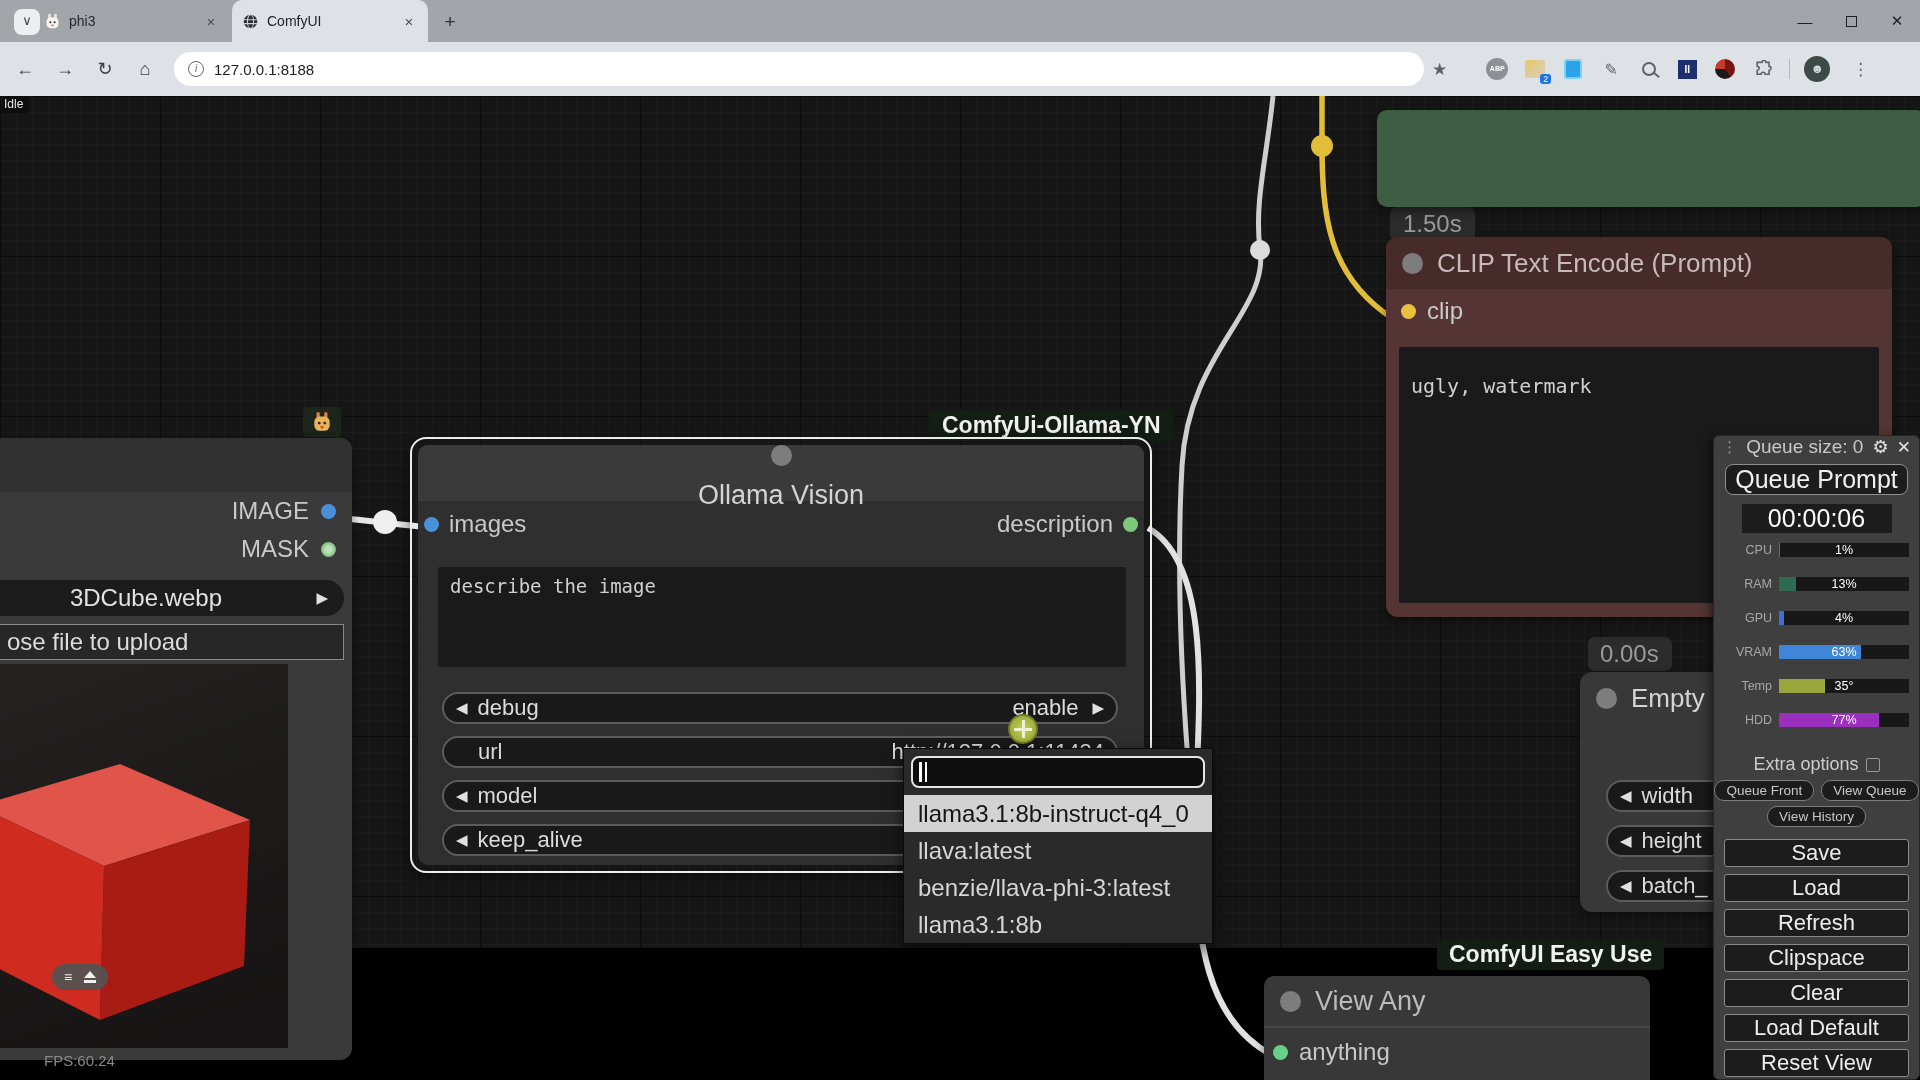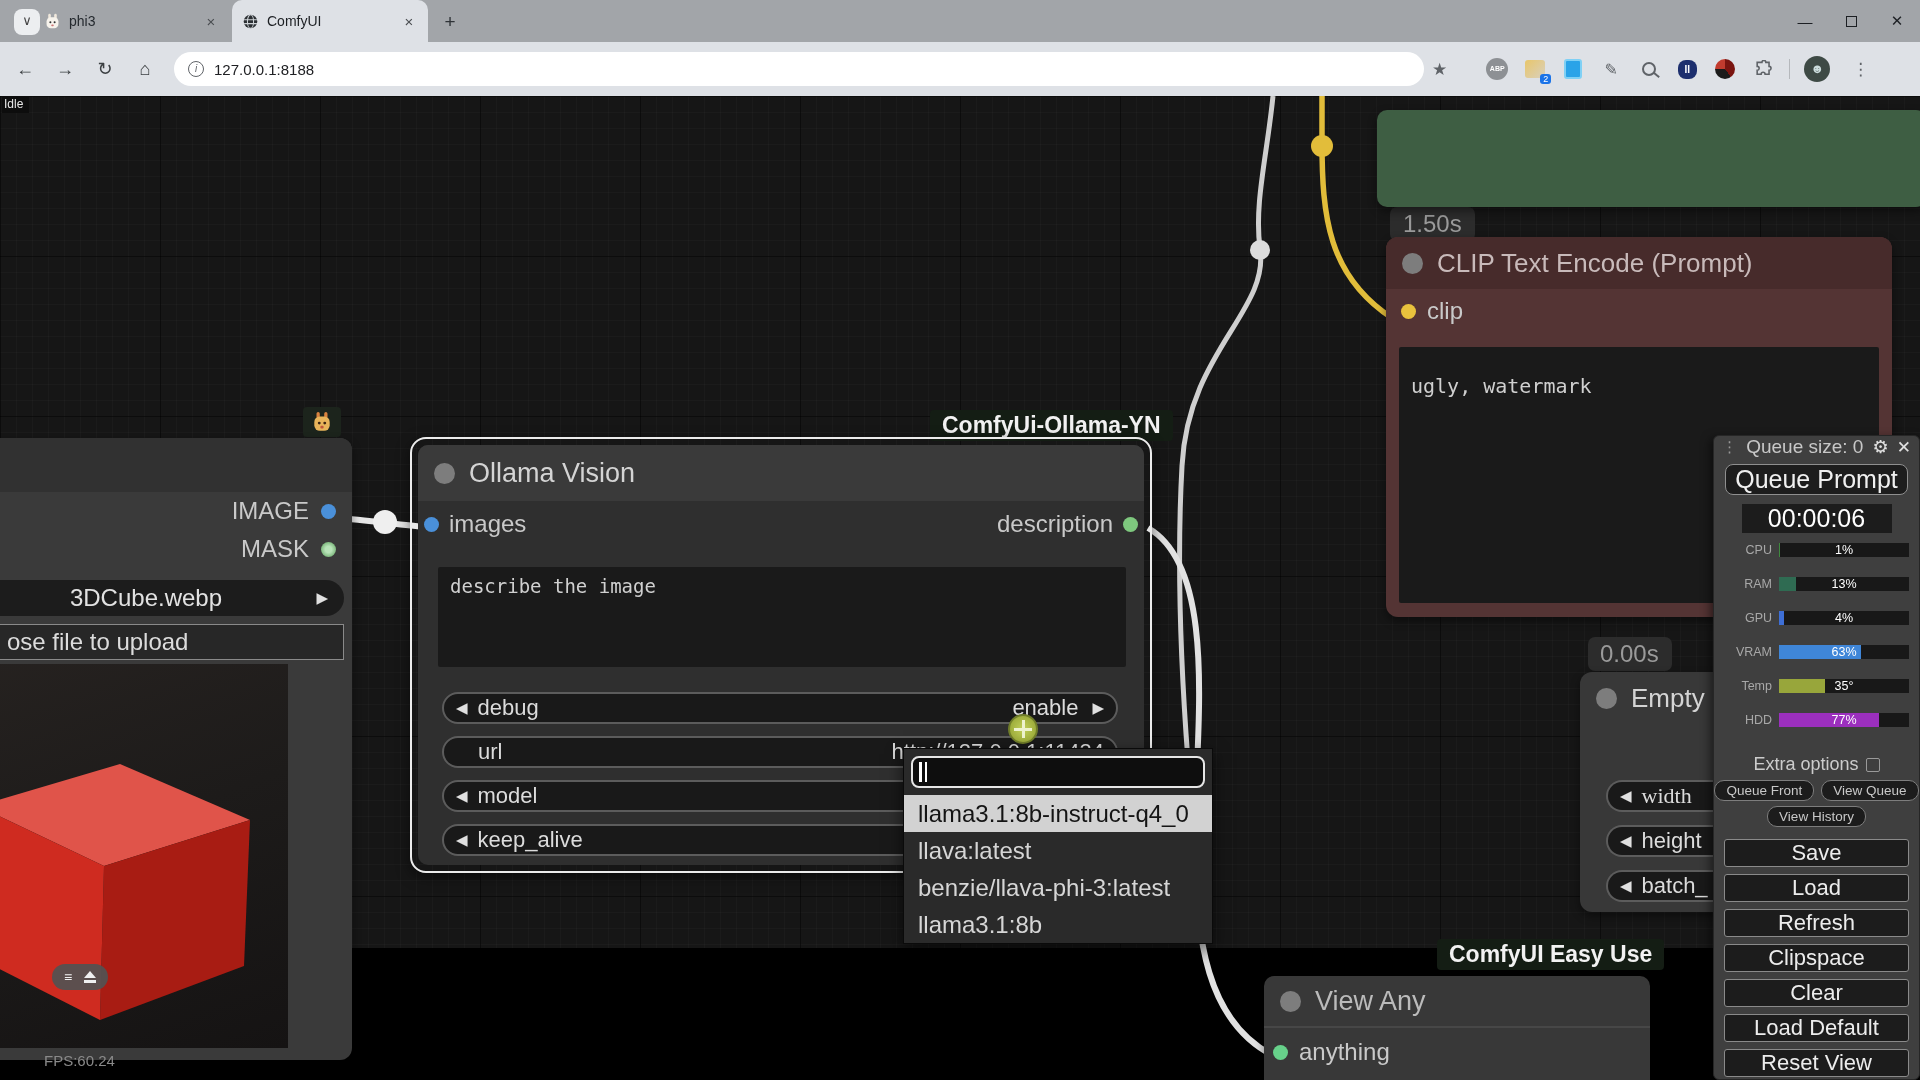--- a/index.html
+++ b/index.html
@@ -39,21 +39,21 @@
   .abp { width:22px; height:22px; background:#8d9094; border-radius:50%; color:#fff; font-size:7px;
     font-weight:bold; text-align:center; line-height:22px; }
   .ext .b2 { position:absolute; right:-4px; bottom:-3px; background:#1a73e8; color:#fff; font-size:9px;
     padding:0 3px; border-radius:3px; }
   .imgic { width:20px; height:18px; background:linear-gradient(135deg,#e8c66a,#d9d0be); border-radius:3px; }
   .bluesq { width:18px; height:20px; background:#2aa3e8; border-radius:3px; border:2px solid #7fd0f5; }
   .pen { color:#5f6368; font-size:16px; transform:rotate(0deg); }
   .mag { width:14px; height:14px; border:2px solid #5f6368; border-radius:50%; position:relative; }
   .mag:after { content:""; position:absolute; width:7px; height:2px; background:#5f6368;
     right:-6px; bottom:-2px; transform:rotate(40deg); }
-  .iiic { width:19px; height:19px; background:#1d2f6e; border-radius:8px; color:#fff; font-size:10px;
+  .iiic { width:19px; height:19px; background:#1d2f6e; border-radius:0; color:#fff; font-size:10px;
     font-weight:bold; text-align:center; line-height:19px; }
   .redc { width:20px; height:20px; border-radius:50%; background:conic-gradient(#7a1410 0 40%, #1b1b1b 40% 75%, #c23b2e 75% 100%); }
   .sep { width:1px; height:20px; background:#b5b8bc; }
   .avatar { width:26px; height:26px; border-radius:50%; background:#3e4a45; color:#cdd; font-size:13px;
     text-align:center; line-height:25px; }
   .kebab { color:#5f6368; font-size:17px; margin-left:8px; margin-right:14px; }
 
   
   .canvas { position:absolute; left:0; top:96px; width:1920px; height:852px; background-color:#161616;
     background-image:
@@ -97,21 +97,21 @@
   .imgtools { position:absolute; left:52px; top:868px; background:rgba(82,82,82,.92); border-radius:14px;
     height:26px; display:flex; align-items:center; gap:12px; padding:0 12px; color:#f0f0f0; font-size:14px; z-index:4; }
   .eject { display:inline-block; border-left:6px solid transparent; border-right:6px solid transparent;
     border-bottom:7px solid #f0f0f0; position:relative; top:-3px; }
   .eject:after { content:""; position:absolute; left:-6px; top:9px; width:12px; height:3px; background:#f0f0f0; }
 
   
   .sel-wrap { position:absolute; left:410px; top:341px; width:742px; height:436px; border:2px solid #ececec;
     border-radius:16px; z-index:3; padding:6px; box-shadow:0 4px 14px rgba(0,0,0,.5); }
   .node-ollama { position:relative; width:100%; height:100%; background:#2f2f2f; border-radius:10px; }
-  .node-ollama .ohead { height:56px; background:#3a3a3a; border-radius:10px 10px 0 0; font-size:27px; }
+  .node-ollama .ohead { height:56px; background:#3a3a3a; border-radius:10px 10px 0 0; font-size:27px;flex-direction:column; }
   .slots { display:flex; align-items:center; justify-content:space-between; height:46px; padding:0 6px; }
   .slotL, .slotR { display:flex; align-items:center; gap:10px; }
   .ollama-text { position:absolute; left:20px; top:122px; width:688px; height:100px; padding:8px 12px; font-size:19px; }
   .owidgets { position:absolute; left:24px; top:247px; width:676px; }
   .owidgets .widgetpill { margin-bottom:12px; }
   .spacer { flex:1; }
 
   
   .node-clip { left:1386px; top:141px; width:506px; height:380px; background:#543434; }
   .node-clip .chead { height:52px; background:#472b2b; border-radius:12px 12px 0 0; font-size:26px; color:#c8baba; }
@@ -383,21 +383,21 @@
 
     <div class="badge" style="left:1588px; top:541px;padding-left:12px;">0.00s</div>
     <div class="node node-empty">
       <div class="nheader ehead">
         <span class="tdot"></span>
         <span>Empty</span>
       </div>
       <div class="ewidgets">
         <div class="widgetpill">
           <span class="warrow">◀</span>
-          <span style="margin-left:10px;font-family:Liberation Serif, serif;">width</span>
+          <span style="margin-left:10px;">width</span>
         </div>
         <div class="widgetpill">
           <span class="warrow">◀</span>
           <span style="margin-left:10px;">height</span>
         </div>
         <div class="widgetpill">
           <span class="warrow">◀</span>
           <span style="margin-left:10px;">batch_</span>
         </div>
       </div>

